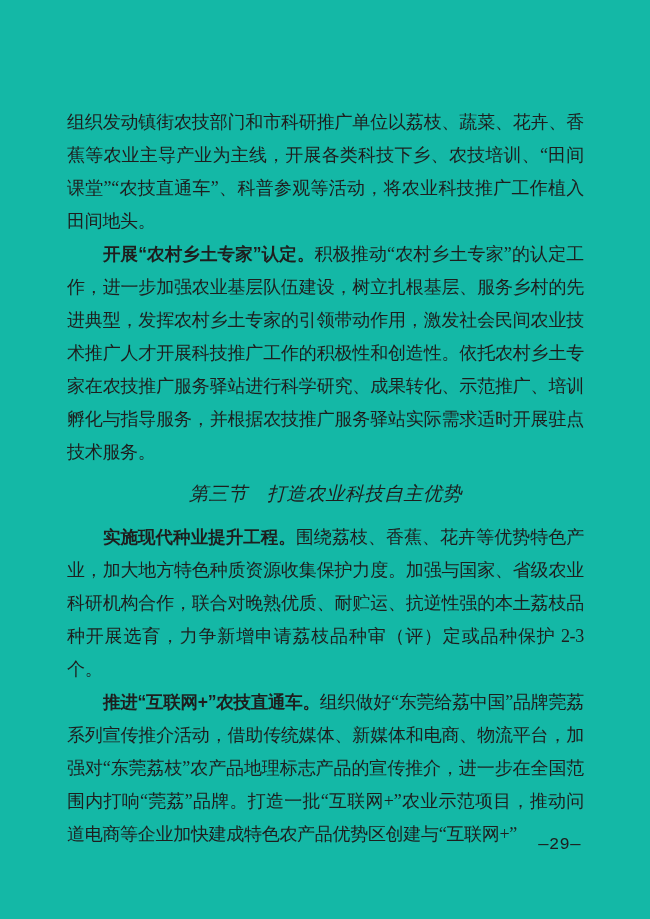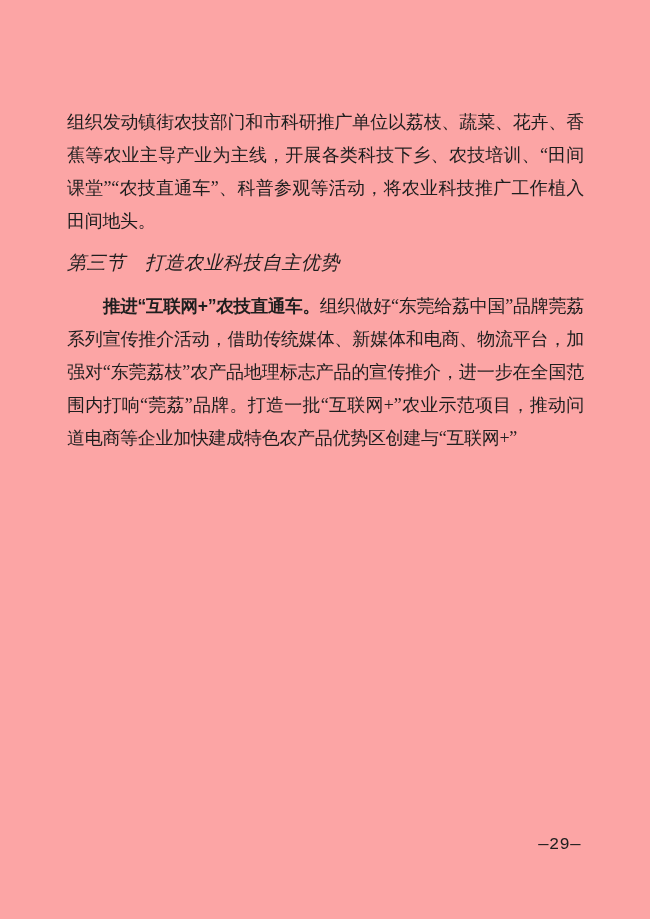--- a/index.html
+++ b/index.html
@@ -4,21 +4,21 @@
 <style>
   * { margin: 0; padding: 0; box-sizing: border-box; }
   html, body {
     width: 650px;
     background: #ffffff;
   }
   .page {
     position: relative;
     width: 650px;
     height: 919px;
-    background: #fca5a5;
+    background: #14b8a6;
     overflow: hidden;
     font-family: "Liberation Serif", "DejaVu Serif", serif;
     color: #1e1e1e;
   }
   .content {
     position: absolute;
     left: 67px;
     top: 106px;
     width: 517px;
   }
@@ -38,20 +38,21 @@
   .para .lead {
     font-weight: bold;
     font-family: "Liberation Sans", "DejaVu Sans", sans-serif;
     font-size: 17.5px;
   }
   .section-heading {
     font-size: 19px;
     line-height: 33px;
     font-weight: normal;
     font-style: italic;
+    text-align: center;
     letter-spacing: 0.5px;
     margin-top: 8px;
     margin-bottom: 11px;
     color: #1e1e1e;
     font-family: Liberation Sans, sans-serif;
   }
   .footer {
     position: absolute;
     top: 835px;
     right: 69px;
@@ -62,22 +63,24 @@
   }
 </style>
 </head>
 <body>
 
 <div class="page">
   <div class="content">
 
     <p class="para"><span>组织发动镇街农技部门和市科研推广单位以荔枝、蔬菜、花卉、香蕉等农业主导产业为主线，开展各类科技下乡、农技培训、“田间课堂”“农技直通车”、科普参观等活动，将农业科技推广工作植入田间地头。</span></p>
 
+    <p class="para indent"><span class="lead">开展“农村乡土专家”认定。</span><span>积极推动“农村乡土专家”的认定工作，进一步加强农业基层队伍建设，树立扎根基层、服务乡村的先进典型，发挥农村乡土专家的引领带动作用，激发社会民间农业技术推广人才开展科技推广工作的积极性和创造性。依托农村乡土专家在农技推广服务驿站进行科学研究、成果转化、示范推广、培训孵化与指导服务，并根据农技推广服务驿站实际需求适时开展驻点技术服务。</span></p>
 
     <h2 class="section-heading">第三节　打造农业科技自主优势</h2>
 
+    <p class="para indent"><span class="lead">实施现代种业提升工程。</span><span>围绕荔枝、香蕉、花卉等优势特色产业，加大地方特色种质资源收集保护力度。加强与国家、省级农业科研机构合作，联合对晚熟优质、耐贮运、抗逆性强的本土荔枝品种开展选育，力争新增申请荔枝品种审（评）定或品种保护 2-3 个。</span></p>
 
     <p class="para indent"><span class="lead">推进“互联网+”农技直通车。</span><span>组织做好“东莞给荔中国”品牌莞荔系列宣传推介活动，借助传统媒体、新媒体和电商、物流平台，加强对“东莞荔枝”农产品地理标志产品的宣传推介，进一步在全国范围内打响“莞荔”品牌。打造一批“互联网+”农业示范项目，推动问道电商等企业加快建成特色农产品优势区创建与“互联网+”</span></p>
 
   </div>
 
   <div class="footer">—29—</div>
 </div>
 
 </body></html>

